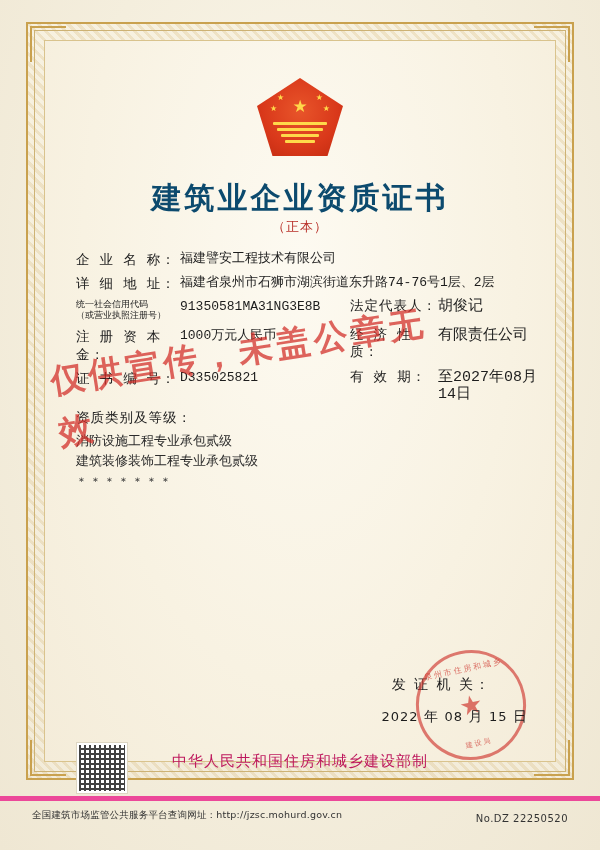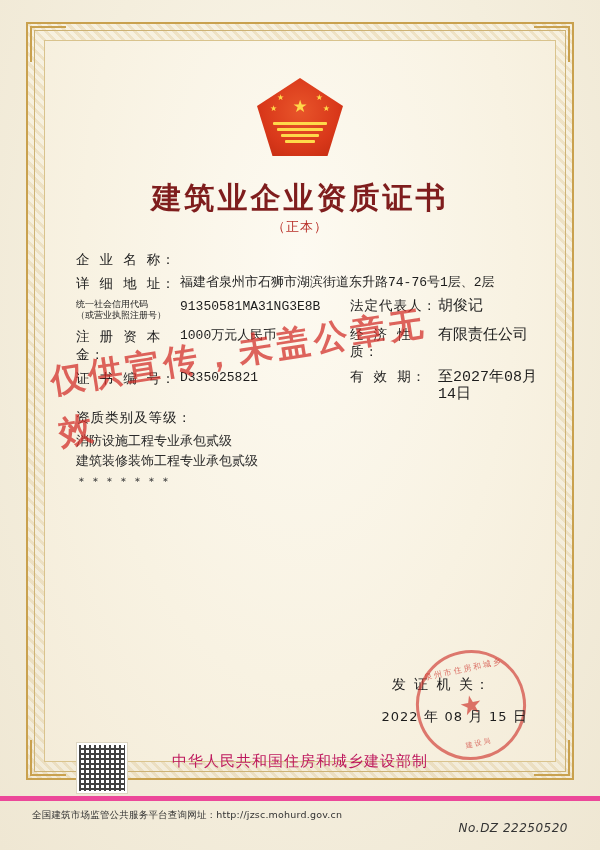--- a/index.html
+++ b/index.html
@@ -118,21 +118,21 @@
   
   .title {
     position: absolute;
     left: 0; right: 0;
     top: 178px;
     text-align: center;
     font-family: "DejaVu Sans", sans-serif;
     font-size: 30px;
     font-weight: bold;
     letter-spacing: 3px;
-    color: #7f1d1d;
+    color: #0c4a6e;
   }
   .subtitle {
     position: absolute;
     left: 0; right: 0;
     top: 218px;
     text-align: center;
     font-family: Liberation Serif, serif;
     font-size: 13px;
     color: #b8312a;
     letter-spacing: 1px;
@@ -321,26 +321,25 @@
     left: 32px;
     top: 8px;
     font-family: "DejaVu Sans", sans-serif;
     font-size: 9.5px;
     color: #333;
     letter-spacing: 0.2px;
   }
   .footer-right {
     position: absolute;
     right: 32px;
-    top: 20px;
-    font-family: "DejaVu Sans", sans-serif;
-    font-size: 12px;
+    top: 12px;
+    font-family: "DejaVu Sans", sans-serif;
+    font-size: 10px;
     color: #333;
     letter-spacing: 0.5px;
-    font-style: italic;
   }
 </style>
 </head>
 <body>
 
 <div id="cert">
   <div class="page-bg"></div>
   <div class="frame-outer"></div>
   <div class="frame-mid"></div>
   <div class="frame-inner"></div>
@@ -364,20 +363,21 @@
     </div>
   </div>
 
   <div class="title">建筑业企业资质证书</div>
   <div class="subtitle">（正本）</div>
 
   <div class="fields">
 
     <div class="row">
       <div class="lbl">企 业 名 称：</div>
+      <div class="val">福建譬安工程技术有限公司</div>
     </div>
 
     <div class="row">
       <div class="lbl">详 细 地 址：</div>
       <div class="val">福建省泉州市石狮市湖滨街道东升路74-76号1层、2层</div>
     </div>
 
     <div class="row">
       <div class="lbl small">
         <div>统一社会信用代码</div>

